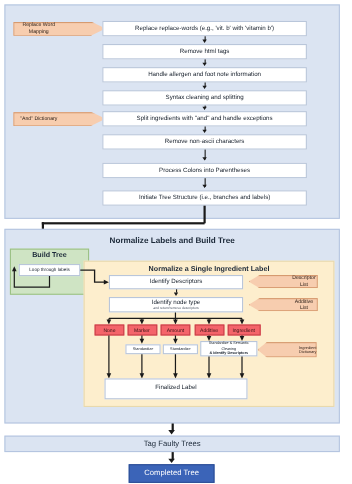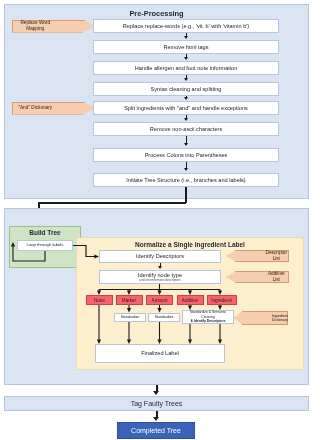--- a/index.html
+++ b/index.html
@@ -66,21 +66,20 @@
   svg.ovl{position:absolute;left:0;top:0;width:313px;height:440px;
           pointer-events:none;overflow:visible;}
 </style>
 </head>
 <body>
 
 <div class="canvas">
 
   <div class="panel panel-blue" style="left:4px;top:4px;width:305px;height:195px;">
   </div>
-  <div class="panel-title" style="left:4px;top:9px;width:305px;">Pre-Processing</div>
 
   <div class="tag right" style="left:12px;top:19.5px;width:84px;height:13px;">
     <span>Replace Word Mapping</span>
   </div>
   <div class="tag right" style="left:12px;top:101.5px;width:84px;height:13px;">
     <span>"And" Dictionary</span>
   </div>
 
   <div class="pbox" style="left:93px;top:19px;width:186px;height:14px;">
     <span>Replace replace-words (e.g., 'vit. b' with 'vitamin b')</span>
@@ -122,20 +121,21 @@
   <div class="vline" style="left:185.5px;top:162px;height:8px;"></div>
   <div class="arrow" style="left:183.6px;top:168.3px;"></div>
 
   <div class="vline thick" style="left:184.5px;top:187px;height:16px;"></div>
   <div class="hline thick" style="left:38px;top:202px;width:148px;"></div>
   <div class="vline thick" style="left:38px;top:202px;height:22px;"></div>
   <div class="arrow big" style="left:35.6px;top:222px;"></div>
 
   <div class="panel panel-blue" style="left:4px;top:208px;width:305px;height:177px;">
   </div>
+  <div class="panel-title" style="left:4px;top:213.5px;width:305px;">Normalize Labels and Build Tree</div>
 
   <div class="panel panel-green" style="left:9px;top:226px;width:72px;height:42px;"></div>
   <div class="panel-title sm" style="left:9px;top:229px;width:72px;">Build Tree</div>
   <div class="pbox" style="left:17px;top:240px;width:56px;height:11px;font-size:4.2px;">
     <span>Loop through labels</span>
   </div>
 
   <svg class="ovl">
     <g stroke="#1a1a1a" stroke-width="1.1" fill="none">
       <path d="M 45 251 L 45 261 L 13 261 L 13 245.5"></path>

